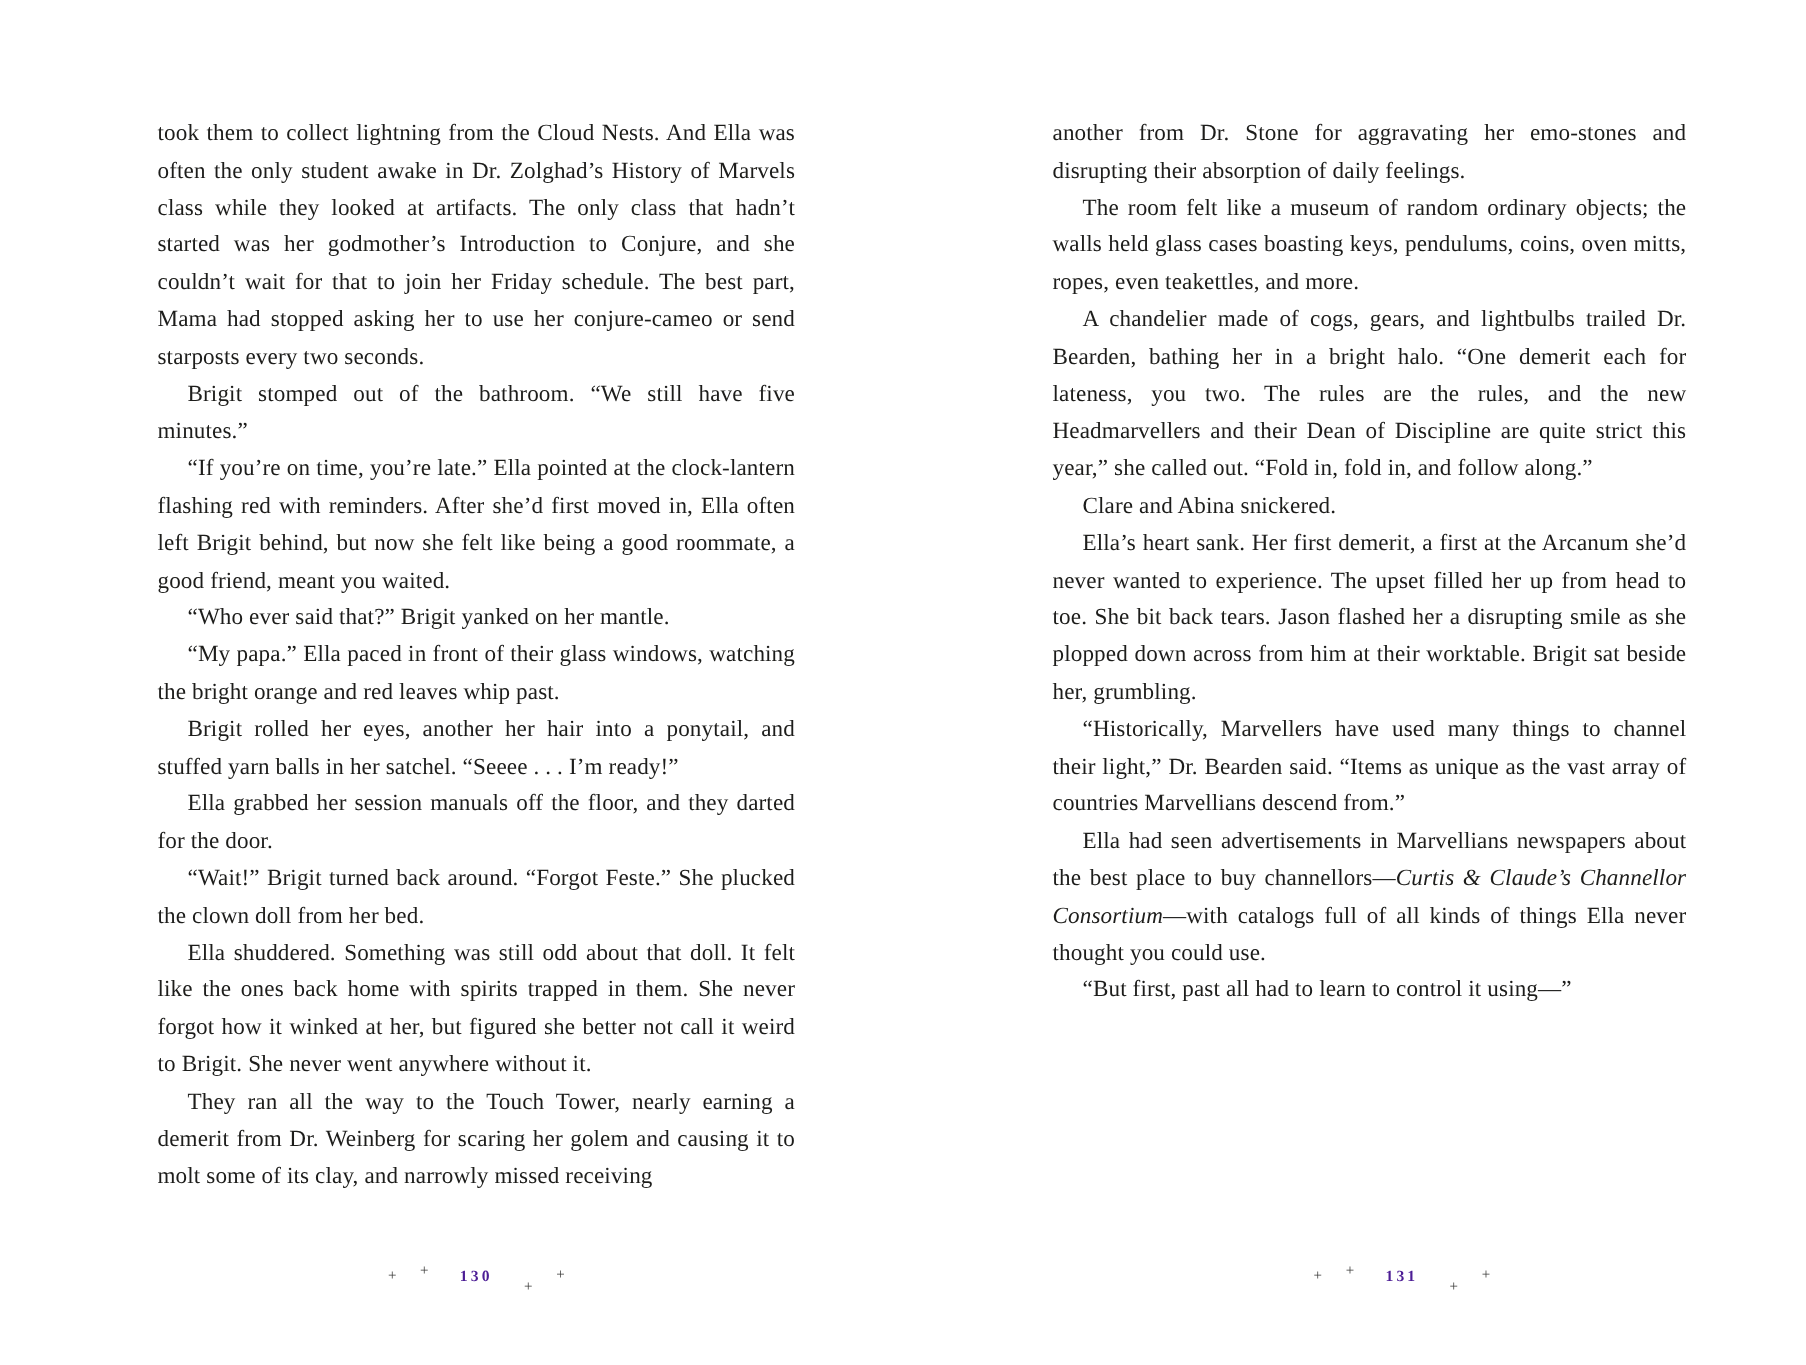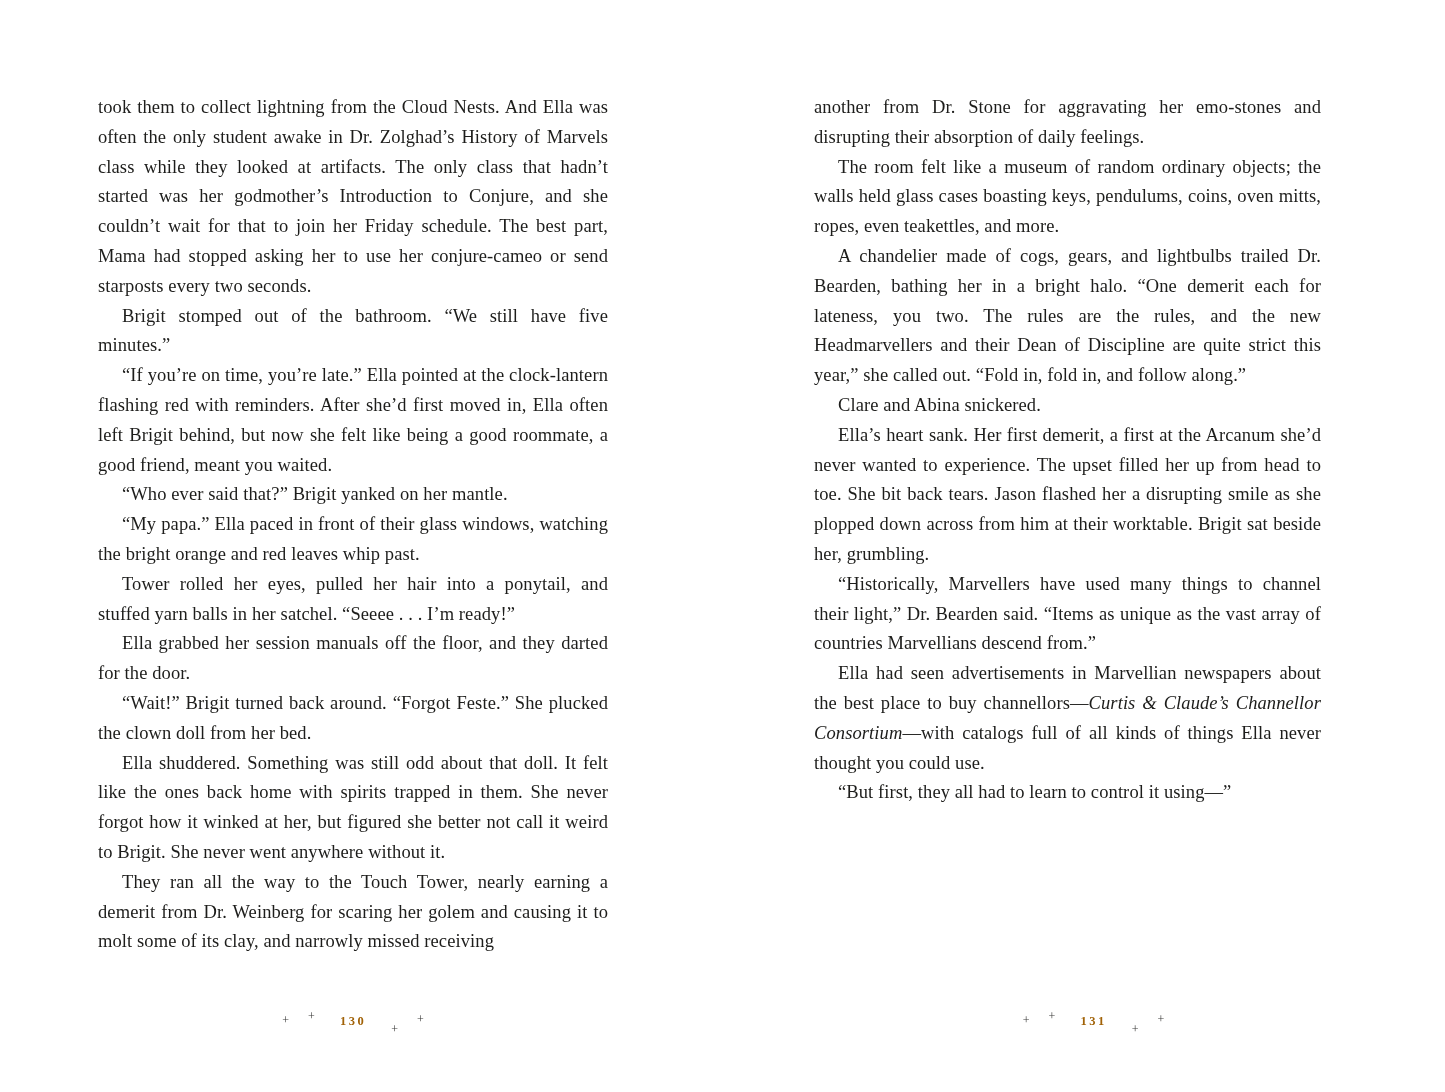--- a/index.html
+++ b/index.html
@@ -12,20 +12,21 @@
     width: 1445px;
     height: 1092px;
     font-family: "Liberation Serif", "DejaVu Serif", serif;
     color: #1d1d1b;
     overflow: hidden;
   }
   .spread {
     position: absolute;
     inset: 0;
     background: #ffffff;
+    margin-left: 28px;
   }
   .text-block {
     position: absolute;
     top: 93px;
     width: 510px;
     font-size: 18.5px;
     line-height: 29.8px;
     text-align: justify;
     letter-spacing: 0.1px;
   }
@@ -50,21 +51,21 @@
     justify-content: center;
     gap: 19px;
     font-size: 13px;
   }
   .folio.left  { left: 98px;  width: 510px; }
   .folio.right { left: 840px; width: 507px; }
   .folio .num {
     font-size: 12.5px;
     font-weight: bold;
     letter-spacing: 2.5px;
-    color: #a16207;
+    color: #4c1d95;
     padding: 0 6px;
   }
   .folio .orn {
     font-size: 12px;
     color: #3a3a38;
     display: inline-block;
   }
   .folio .orn.o1 { transform: translateY(-1px); }
   .folio .orn.o2 { transform: translateY(-5px); }
   .folio .orn.o3 { transform: translateY(8px);  }
@@ -74,36 +75,36 @@
 <body>
 
 <div class="spread">
 
   <div class="text-block left">
       <p class=""><span>took them to collect lightning from the Cloud Nests. And Ella was often the only student awake in Dr. Zolghad’s History of Marvels class while they looked at artifacts. The only class that hadn’t started was her godmother’s Introduction to Conjure, and she couldn’t wait for that to join her Friday schedule. The best part, Mama had stopped asking her to use her conjure-cameo or send starposts every two seconds.</span></p>
       <p class="indent"><span>Brigit stomped out of the bathroom. “We still have five minutes.”</span></p>
       <p class="indent"><span>“If you’re on time, you’re late.” Ella pointed at the clock-lantern flashing red with reminders. After she’d first moved in, Ella often left Brigit behind, but now she felt like being a good roommate, a good friend, meant you waited.</span></p>
       <p class="indent"><span>“Who ever said that?” Brigit yanked on her mantle.</span></p>
       <p class="indent"><span>“My papa.” Ella paced in front of their glass windows, watching the bright orange and red leaves whip past.</span></p>
-      <p class="indent"><span>Tower rolled her eyes, pulled her hair into a ponytail, and stuffed yarn balls in her satchel. “Seeee . . . I’m ready!”</span></p>
+      <p class="indent"><span>Brigit rolled her eyes, another her hair into a ponytail, and stuffed yarn balls in her satchel. “Seeee . . . I’m ready!”</span></p>
       <p class="indent"><span>Ella grabbed her session manuals off the floor, and they darted for the door.</span></p>
       <p class="indent"><span>“Wait!” Brigit turned back around. “Forgot Feste.” She plucked the clown doll from her bed.</span></p>
       <p class="indent"><span>Ella shuddered. Something was still odd about that doll. It felt like the ones back home with spirits trapped in them. She never forgot how it winked at her, but figured she better not call it weird to Brigit. She never went anywhere without it.</span></p>
       <p class="indent"><span>They ran all the way to the Touch Tower, nearly earning a demerit from Dr. Weinberg for scaring her golem and causing it to molt some of its clay, and narrowly missed receiving</span></p>
     </div>
 
   <div class="text-block right">
       <p class=""><span>another from Dr. Stone for aggravating her emo-stones and disrupting their absorption of daily feelings.</span></p>
       <p class="indent"><span>The room felt like a museum of random ordinary objects; the walls held glass cases boasting keys, pendulums, coins, oven mitts, ropes, even teakettles, and more.</span></p>
       <p class="indent"><span>A chandelier made of cogs, gears, and lightbulbs trailed Dr. Bearden, bathing her in a bright halo. “One demerit each for lateness, you two. The rules are the rules, and the new Headmarvellers and their Dean of Discipline are quite strict this year,” she called out. “Fold in, fold in, and follow along.”</span></p>
       <p class="indent"><span>Clare and Abina snickered.</span></p>
       <p class="indent"><span>Ella’s heart sank. Her first demerit, a first at the Arcanum she’d never wanted to experience. The upset filled her up from head to toe. She bit back tears. Jason flashed her a disrupting smile as she plopped down across from him at their worktable. Brigit sat beside her, grumbling.</span></p>
       <p class="indent"><span>“Historically, Marvellers have used many things to channel their light,” Dr. Bearden said. “Items as unique as the vast array of countries Marvellians descend from.”</span></p>
-      <p class="indent"><span>Ella had seen advertisements in Marvellian newspapers about the best place to buy channellors—</span><span class="seg-italic">Curtis &amp; Claude’s Channellor Consortium</span><span>—with catalogs full of all kinds of things Ella never thought you could use.</span></p>
-      <p class="indent"><span>“But first, they all had to learn to control it using—”</span></p>
+      <p class="indent"><span>Ella had seen advertisements in Marvellians newspapers about the best place to buy channellors—</span><span class="seg-italic">Curtis &amp; Claude’s Channellor Consortium</span><span>—with catalogs full of all kinds of things Ella never thought you could use.</span></p>
+      <p class="indent"><span>“But first, past all had to learn to control it using—”</span></p>
     </div>
 
   <div class="folio left">
     <span class="orn o1">+</span>
     <span class="orn o2">+</span>
     <span class="num">130</span>
     <span class="orn o3">+</span>
     <span class="orn o4">+</span>
   </div>
 

